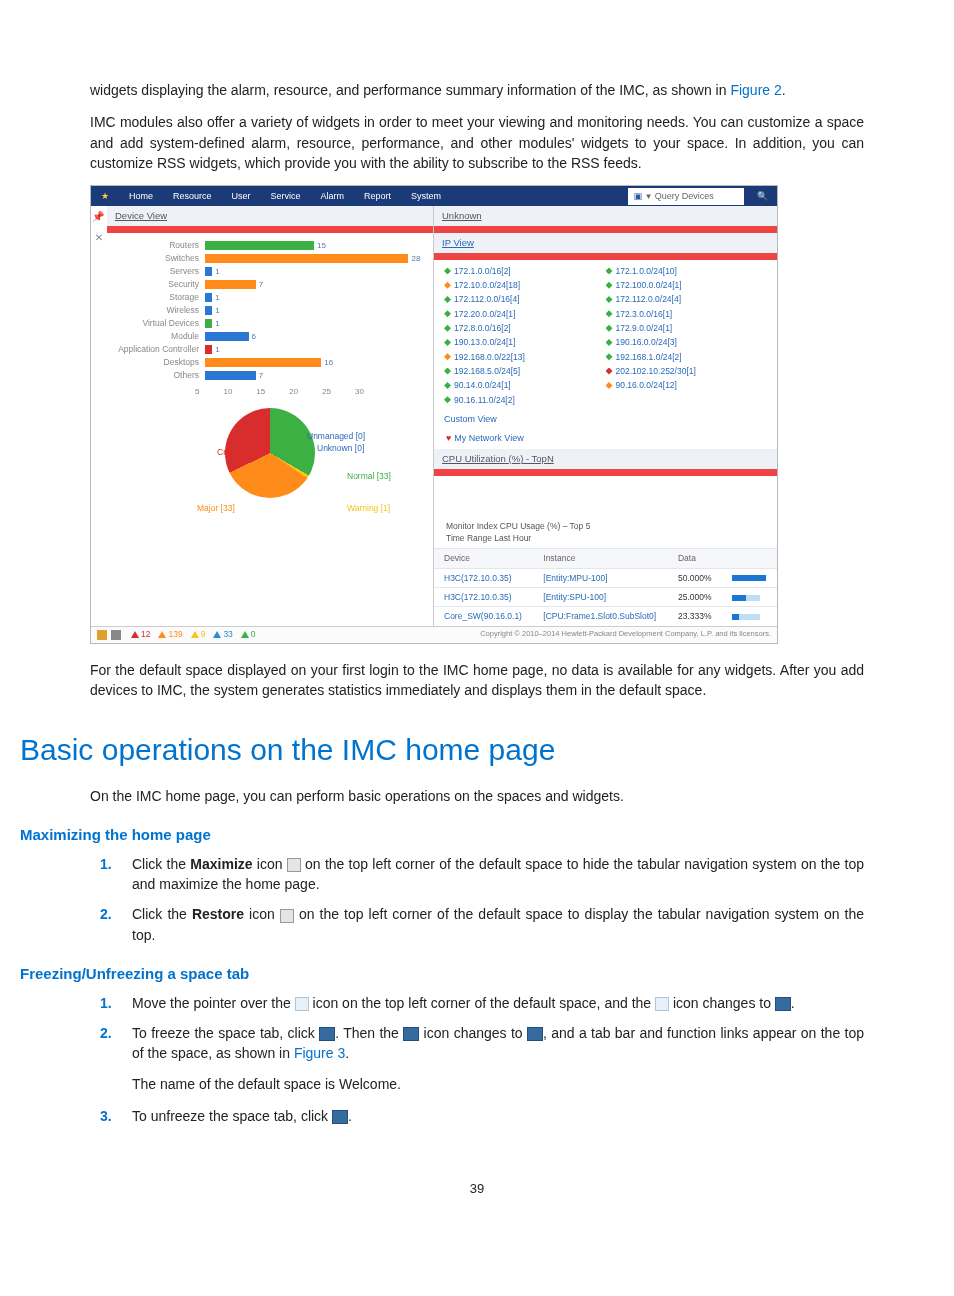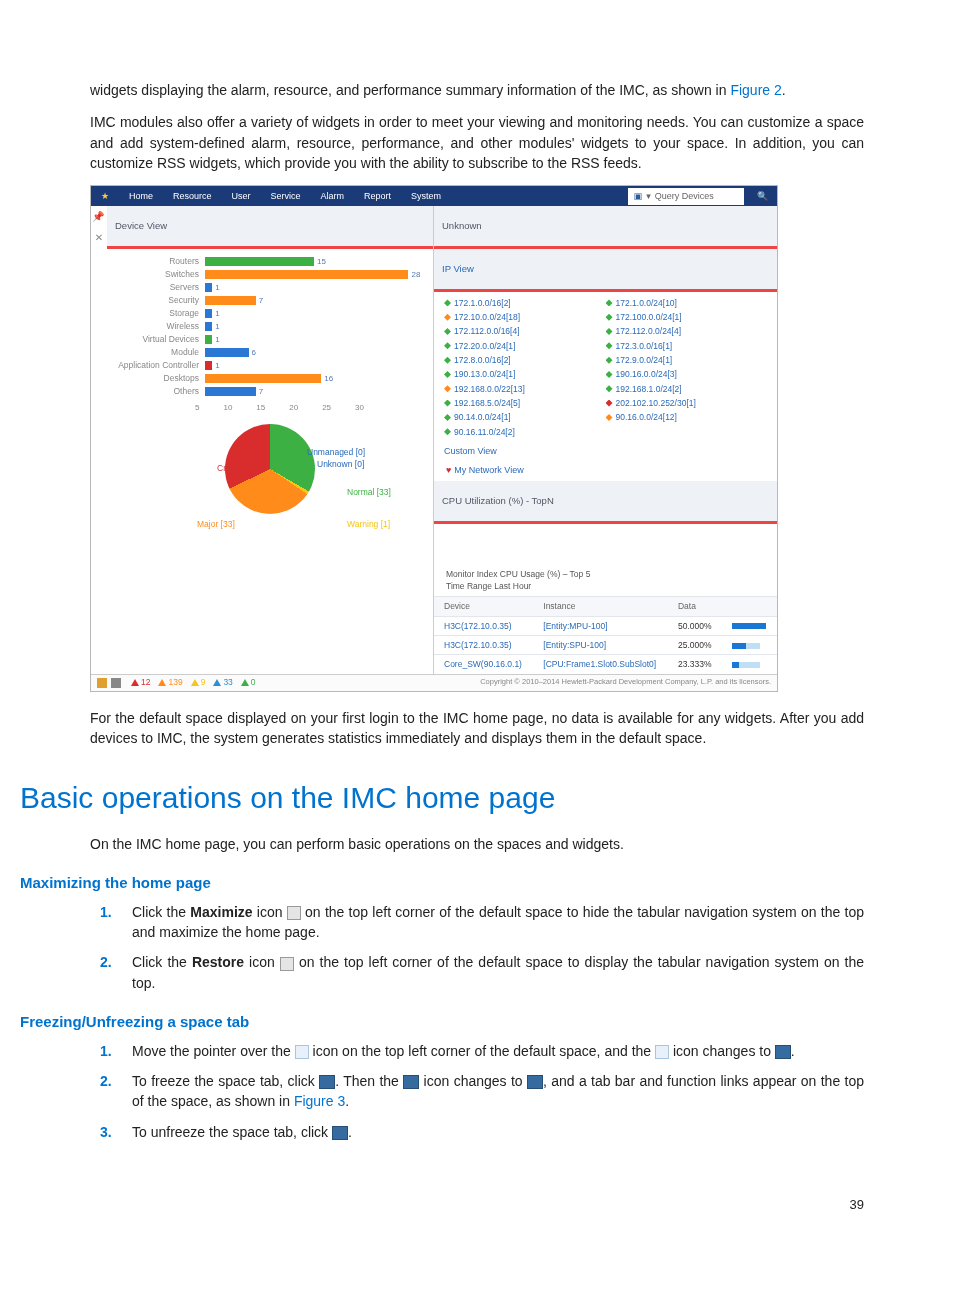--- a/index.html
+++ b/index.html
@@ -34,21 +34,21 @@
   }
   .inline-icon.small-grey {
     background: #e5e5e5; border-color:#999; width:12px; height:12px;
   }
   .inline-icon.blue {
     background: #356b9e; border-color:#274f75;
   }
   .inline-icon.tiny {
     width: 12px; height: 12px; background: #e8f1fa; border-color:#a9c6e0;
   }
-  .page-num { text-align: right; margin-top: 54px; font-size: 13px; }
+  .page-num { text-align: center; margin-top: 54px; font-size: 13px; }
 
   
   .figure {
     width: 686px;
     border: 1px solid #b8b8b8;
     margin: 4px 0 16px 0;
     font-size: 9px;
     color: #333;
     background: #fff;
     position: relative;
@@ -71,22 +71,22 @@
     display: flex; align-items:center; gap:4px;
     font-size:9px;
   }
   .fig-menubar .query-icon { color:#2a5a9c; }
   .fig-menubar .mag { color:#555; padding:0 8px; }
   .fig-body { display: flex; }
   .fig-left, .fig-right { width: 50%; box-sizing: border-box; }
   .fig-left { border-right: 1px solid #ccc; }
 
   .panel-title {
-    background: #eef1f5; border-bottom:3px solid #ef4444;
-    padding: 13px 8px; color:#556; font-size:9.5px;
+    background: #eef1f5; border-bottom:7px solid #ef4444;
+    padding: 3px 8px; color:#556; font-size:9.5px;text-decoration:underline;
   }
   .panel-title.link { color:#2a6ab8; }
   .sidebar-stub {
     position:absolute; left:0; top:20px; width:16px;
     display:flex; flex-direction:column; align-items:center;
     font-size:10px; color:#888; gap:6px; padding-top:4px;
   }
   .fig-left-inner { margin-left:16px; }
 
   .bar-chart { padding: 6px 10px 2px 10px; }
@@ -393,20 +393,21 @@
 
 <h3 class="sub">Freezing/Unfreezing a space tab</h3>
 <ol class="steps">
   <li>
     <span class="num">1.</span>
     <span>Move the pointer over the </span><span class="inline-icon tiny"></span><span> icon on the top left corner of the default space, and the </span><span class="inline-icon tiny"></span><span> icon changes to </span><span class="inline-icon blue"></span><span>.</span>
   </li>
   <li>
     <span class="num">2.</span>
     <span>To freeze the space tab, click </span><span class="inline-icon blue"></span><span>. Then the </span><span class="inline-icon blue"></span><span> icon changes to </span><span class="inline-icon blue"></span><span>, and a tab bar and function links appear on the top of the space, as shown in </span><a class="link">Figure 3</a><span>.</span>
+    <p class="indent-p" style="padding-left:0; margin-top:10px; text-align:left;">The name of the default space is Welcome.</p>
   </li>
   <li>
     <span class="num">3.</span>
     <span>To unfreeze the space tab, click </span><span class="inline-icon blue"></span><span>.</span>
   </li>
 </ol>
 
 <div class="page-num">39</div>
 
 </div>

